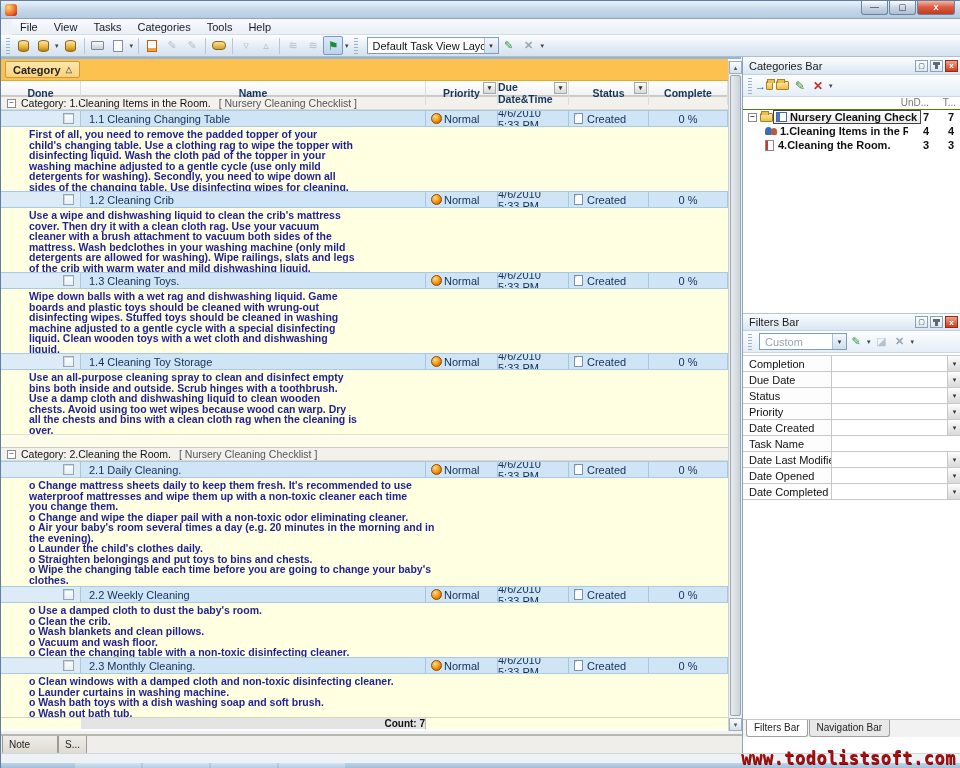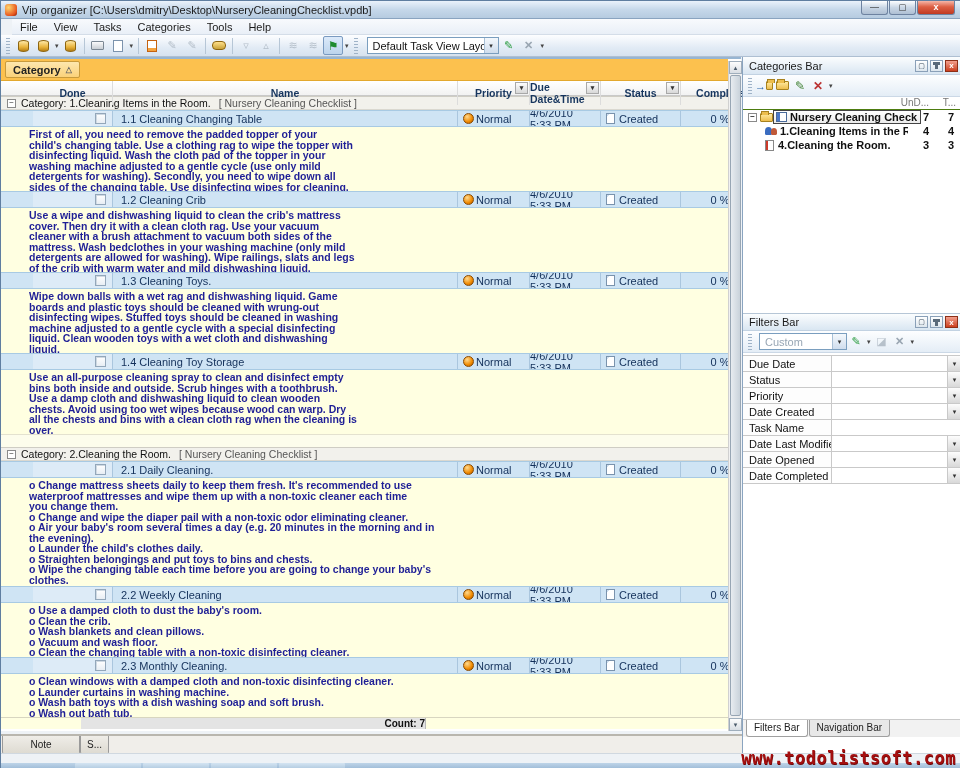--- a/index.html
+++ b/index.html
@@ -53,21 +53,21 @@
   .xgrey { color:#9aa6b2; font-weight:bold; font-size:11px; }
 
   
   .grid { position:absolute; left:0; top:56px; width:740px; height:674px; background:#fff; border-top:2px solid #97b5d2; }
   .gridinner { width:727px; }
   .groupband { height:22px; background:#fcc14e; border-bottom:1px solid #e3a82e; display:flex; align-items:flex-end; padding:0 0 0 4px; }
   .groupby-tab { height:17px; margin-bottom:2px; background:linear-gradient(#fde7ae,#fbd27a); border:1px solid #c89b3c;
     border-radius:2px; display:flex; align-items:center; padding:0 7px; font-weight:bold; color:#222; }
   .sort-arrow { font-size:8px; color:#666; margin-left:5px; }
 
-  .cols { display:grid; grid-template-columns:80px 345px 72px 71px 80px 79px;padding-left:32px; }
+  .cols { display:grid; grid-template-columns:80px 345px 72px 71px 80px 79px; }
   .colheader { height:15px; background:linear-gradient(#ffffff,#f2f2f2); border-bottom:1px solid #c9c9c9; font-weight:bold; color:#16355e; }
   .colheader > div { display:flex; align-items:center; justify-content:center; border-right:1px solid #dcdcdc; position:relative; font-size:10.5px; }
   .hbtn { position:absolute; right:1px; top:1px; width:13px; height:12px; border:1px solid #a8a8a8;
     background:linear-gradient(#fdfdfd,#d8d8d8); font-size:7px; color:#333; display:flex; align-items:center; justify-content:center; }
 
   .grouprow { height:14px; background:#f2f1ec; border-top:1px solid #cfcdc4; border-bottom:1px solid #dad8d0;
     display:flex; align-items:center; font-size:10.5px; }
   .expander { width:9px; height:9px; border:1px solid #8a8a8a; background:#fff; margin:0 5px 0 6px;
     display:flex; align-items:center; justify-content:center; font-size:8px; line-height:1; color:#333; flex:0 0 auto; }
   .gsource { color:#555; margin-left:8px; }
@@ -146,37 +146,36 @@
 
   .rtabs { position:absolute; left:0; bottom:16px; height:18px; display:flex; padding-left:3px; border-top:1px solid #c9c9c9; width:219px; background:#f2f2f2; }
   .rtab { height:17px; padding:2px 7px 0; font-size:10px; border:1px solid #a0a0a0; border-top:none; background:#e8e8e8;
     border-radius:0 0 3px 3px; margin-right:1px; color:#222; }
   .rtab.active { background:#fff; }
 
   
   .notetabs { position:absolute; left:0; top:733px; width:741px; height:19px; background:#f0eeea; border-top:2px solid #b9b6ae; display:flex; padding-left:1px; }
   .ntab { height:18px; padding:3px 6px 0; border:1px solid #9a9a9a; border-top:none; background:linear-gradient(#efede8,#dedbd2);
     font-size:10px; color:#222; border-radius:0 0 2px 2px; }
-  .ntab.first { width:78px;text-align:center; }
+  .ntab.first { width:56px; }
 
   .statusstrip { position:absolute; left:0; top:752px; width:960px; height:10px; background:#eef2f6; border-top:1px solid #d0d8e0; }
   .bottomstrip { position:absolute; left:0; top:762px; width:960px; height:6px; background:linear-gradient(#bed4e8,#9cbad6); display:flex; gap:2px; padding-left:74px; }
   .bblock { width:66px; height:6px; background:linear-gradient(#d4e4f2,#b0c9df); border-radius:1px; }
 
   .watermark { position:absolute; right:3px; top:747px; font-family:"DejaVu Sans Mono", monospace;
     font-weight:bold; font-size:17px; color:#a50f0f; letter-spacing:0.5px; text-shadow:0.5px 0.5px 0 #6e0808; }
 </style>
 </head>
 <body>
 
 <div id="app">
 
   <div class="titlebar">
     <span class="app-icon"></span>
-    <span class="title-text">Vip organizer [C:\Users\dmitry\Desktop\NurseryCleaningChecklist.vpdb]</span>
     <div class="winbtns">
       <div class="wbtn">—</div>
       <div class="wbtn">▢</div>
       <div class="wbtn close">x</div>
     </div>
   </div>
 
   <div class="menubar">
     <span class="menu-item">File</span>
     <span class="menu-item">View</span>
@@ -559,20 +558,25 @@
           <span class="glyph dis">◪</span>
         </div>
       <div class="cicon">
           <span class="xgrey">✕</span>
         </div>
       <span class="dd">▾</span>
     </div>
 
     <div class="frows">
       <div class="frow">
+        <div class="flabel">Completion</div>
+        <div class="fvalue"></div>
+        <div class="fbtn">▾</div>
+      </div>
+      <div class="frow">
         <div class="flabel">Due Date</div>
         <div class="fvalue"></div>
         <div class="fbtn">▾</div>
       </div>
       <div class="frow">
         <div class="flabel">Status</div>
         <div class="fvalue"></div>
         <div class="fbtn">▾</div>
       </div>
       <div class="frow">

